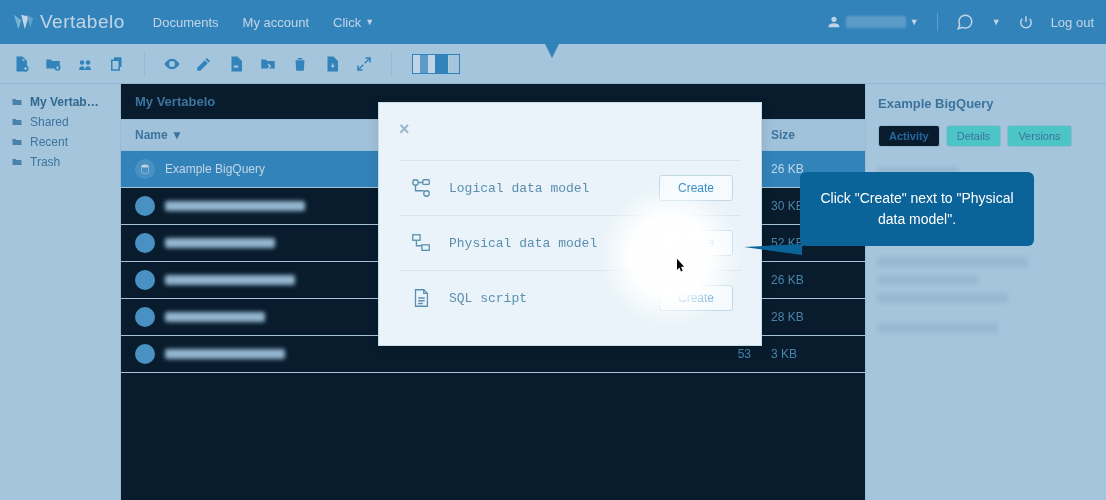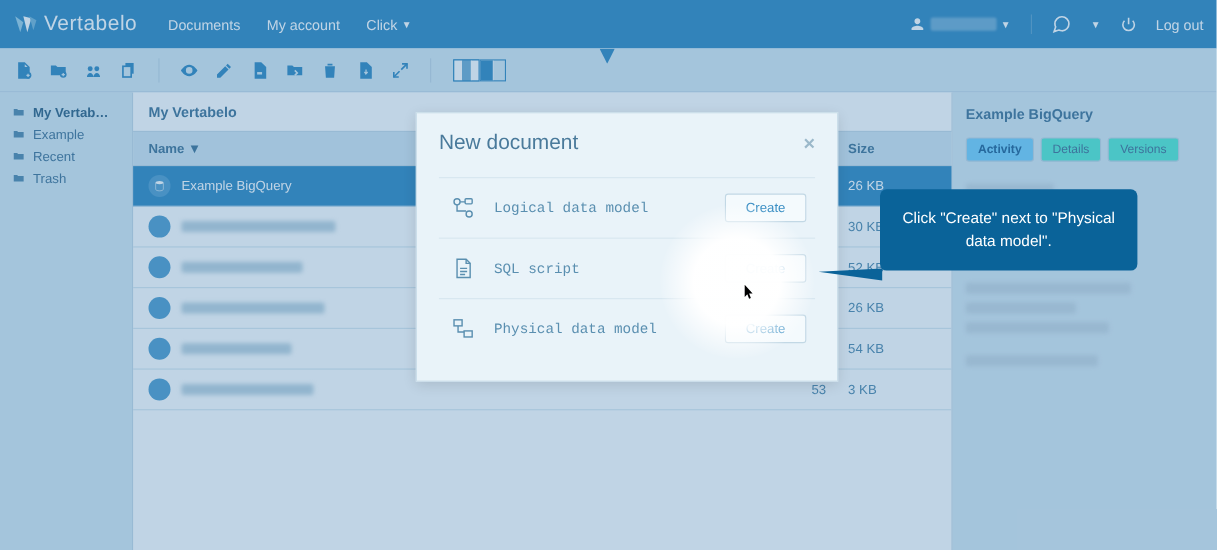--- a/index.html
+++ b/index.html
@@ -31,37 +31,37 @@
   .view-btn.active span { background:#fff; opacity:0.3;}
   .view-btn.active span.on { opacity:1;}
 
   
   .main { display: flex; height: calc(500px - 84px); background: #d9eaf3; }
   .sidebar { width: 120px; padding: 8px 10px; font-size: 12px; color: #4a7a9b; }
   .sidebar .folder { display: flex; align-items: center; gap: 6px; padding: 3px 0; cursor: pointer; }
   .sidebar .folder svg { width: 14px; height: 12px; fill: #5a8fb0; }
   .sidebar .folder.active { font-weight: bold; color: #3a6a8a;}
   
-  .content { flex: 1; background: #ffffff; border-left: 1px solid #c8dce8; border-right: 1px solid #c8dce8; }
+  .content { flex: 1; background: #000000; border-left: 1px solid #c8dce8; border-right: 1px solid #c8dce8; }
   .content-header { padding: 10px 14px; font-size: 13px; font-weight: bold; color: #4a7a9b; }
   .table-head { display: flex; background: #d4e7f1; font-size: 12px; font-weight: bold; color: #4a7a9b; padding: 8px 14px; border-top:1px solid #c8dce8; border-bottom:1px solid #c8dce8;}
   .col-name { flex: 1; }
   .col-date { width: 180px; }
   .col-size { width: 80px; }
   .table-row { display: flex; align-items: center; padding: 8px 14px; font-size: 12px; color: #5a8fb0; border-bottom: 1px solid #dae9f1; }
   .table-row.selected { background: #3b8fc4; color: #fff; }
   .row-icon { width:20px; height:20px; border-radius:50%; background:#5aa3d0; display:flex; align-items:center; justify-content:center; margin-right:10px; flex-shrink:0;}
   .row-icon svg { width:12px; height:12px; fill:#fff;}
   .blur-text { background: #c0d5e0; height: 10px; border-radius: 2px; filter: blur(2px); }
   
   .right-panel { width: 240px; padding: 12px; font-size: 12px; color: #4a7a9b; }
   .panel-title { font-weight: bold; font-size: 13px; margin-bottom: 14px; }
   .tab-row { display: flex; gap: 6px; margin-bottom: 20px; }
   .tab-btn { padding: 4px 10px; font-size: 11px; border: 1px solid #c2d8e5; border-radius: 3px; background: #5eead4; color: #4a7a9b; cursor:pointer;}
-  .tab-btn.active { background: #7dd3fc; color: #2a6a9b; font-weight: bold; }
+  .tab-btn.active { background: #000000; color: #2a6a9b; font-weight: bold; }
   .panel-blur { height: 10px; background: #c8d8e2; filter: blur(2px); border-radius: 2px; margin: 8px 0; }
 
   
   .modal { position: absolute; left: 378px; top: 102px; width: 384px; background: #e9f3f9; border: 1px solid #c8dce8; box-shadow: 0 3px 12px rgba(0,0,0,0.12); }
   .modal-head { padding: 16px 20px 14px; font-size: 19px; color: #4a7a9b; display: flex; justify-content: space-between; align-items: center; }
   .modal-close { color: #9bb8ca; font-size: 18px; cursor: pointer; font-weight: bold;}
   .modal-body { padding: 6px 20px 20px; }
   .doc-option { display: flex; align-items: center; padding: 14px 8px; border-top: 1px solid #d6e6ef; }
   .doc-option:first-child { border-top: 1px solid #d6e6ef; }
   .doc-icon { width: 28px; height: 24px; margin-right: 14px; display:flex; align-items:center; justify-content:center;}
@@ -189,21 +189,21 @@
     <div class="folder active">
         <svg viewBox="0 0 24 24">
           <path d="M3 6h6l2 2h10v10H3z"></path>
         </svg>
         <span>My Vertab…</span>
       </div>
     <div class="folder">
         <svg viewBox="0 0 24 24">
           <path d="M3 6h6l2 2h10v10H3z"></path>
         </svg>
-        <span>Example</span>
+        <span>Shared</span>
       </div>
     <div class="folder">
         <svg viewBox="0 0 24 24">
           <path d="M3 6h6l2 2h10v10H3z"></path>
         </svg>
         <span>Recent</span>
       </div>
     <div class="folder">
         <svg viewBox="0 0 24 24">
           <path d="M3 6h6l2 2h10v10H3z"></path>
@@ -253,21 +253,21 @@
         </div>
       <div class="col-date" style="text-align:right; padding-right:20px;">2</div>
       <div class="col-size">26 KB</div>
     </div>
     <div class="table-row">
       <div class="row-icon"></div>
       <div class="col-name">
           <div class="blur-text" style="width:100px;"></div>
         </div>
       <div class="col-date" style="text-align:right; padding-right:20px;">31</div>
-      <div class="col-size">54 KB</div>
+      <div class="col-size">28 KB</div>
     </div>
     <div class="table-row">
       <div class="row-icon"></div>
       <div class="col-name">
           <div class="blur-text" style="width:120px;"></div>
         </div>
       <div class="col-date" style="text-align:right; padding-right:20px;">53</div>
       <div class="col-size">3 KB</div>
     </div>
   </div>
@@ -284,57 +284,56 @@
     <div class="panel-blur" style="width:100px;"></div>
     <div class="panel-blur" style="width:130px;"></div>
     <div class="panel-blur" style="width:120px; margin-top:20px;"></div>
   </div>
 </div>
 
 <div class="overlay"></div>
 
 <div class="modal" style="z-index:15;">
   <div class="modal-head">
-    <span>New document</span>
     <span class="modal-close">×</span>
   </div>
   <div class="modal-body">
     <div class="doc-option">
       <div class="doc-icon">
           <svg viewBox="0 0 24 24">
             <circle cx="6" cy="6" r="3"></circle>
             <circle cx="18" cy="18" r="3"></circle>
             <rect x="14" y="3" width="7" height="5" rx="1"></rect>
             <path d="M9 6h5M6 9v6h9"></path>
           </svg>
         </div>
       <div class="doc-label">Logical data model</div>
       <button class="create-btn">Create</button>
     </div>
     <div class="doc-option">
       <div class="doc-icon">
           <svg viewBox="0 0 24 24">
-            <path d="M6 3h9l4 4v14H6z"></path>
-            <path d="M15 3v4h4M9 12h7M9 15h7M9 18h5"></path>
-          </svg>
-        </div>
-      <div class="doc-label">SQL script</div>
-      <button class="create-btn">Create</button>
-    </div>
-    <div class="doc-option">
-      <div class="doc-icon">
-          <svg viewBox="0 0 24 24">
             <rect x="3" y="3" width="8" height="6"></rect>
             <rect x="13" y="14" width="8" height="6"></rect>
             <path d="M7 9v6h6"></path>
           </svg>
         </div>
       <div class="doc-label">Physical data model</div>
       <button class="create-btn">Create</button>
     </div>
+    <div class="doc-option">
+      <div class="doc-icon">
+          <svg viewBox="0 0 24 24">
+            <path d="M6 3h9l4 4v14H6z"></path>
+            <path d="M15 3v4h4M9 12h7M9 15h7M9 18h5"></path>
+          </svg>
+        </div>
+      <div class="doc-label">SQL script</div>
+      <button class="create-btn">Create</button>
+    </div>
   </div>
 </div>
 
 <div class="spotlight"></div>
 <svg class="cursor-icon" viewBox="0 0 16 20">
     <path fill="#000" d="M3 1v14l3-3 2 5 2-1-2-5h4z"></path>
   </svg>
 
 <div class="callout">Click "Create" next to "Physical data model".</div>
 

